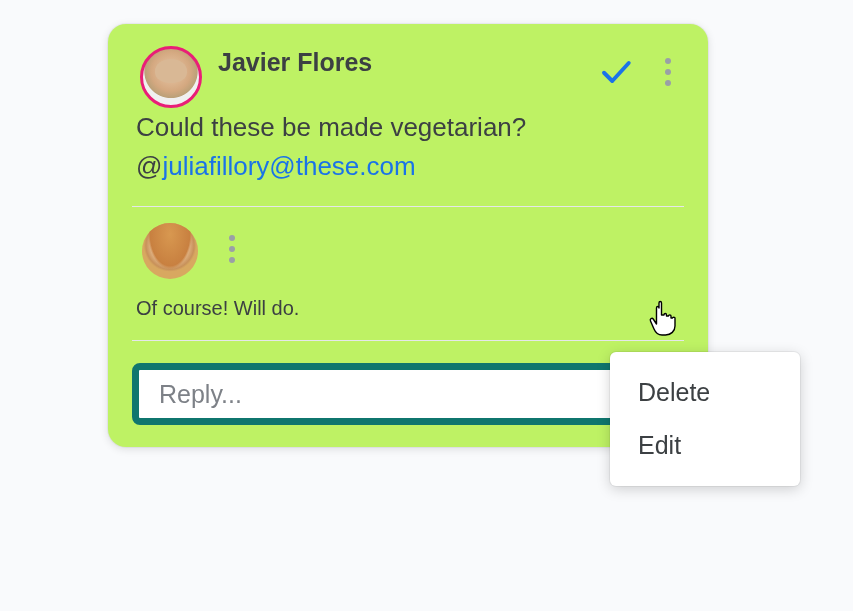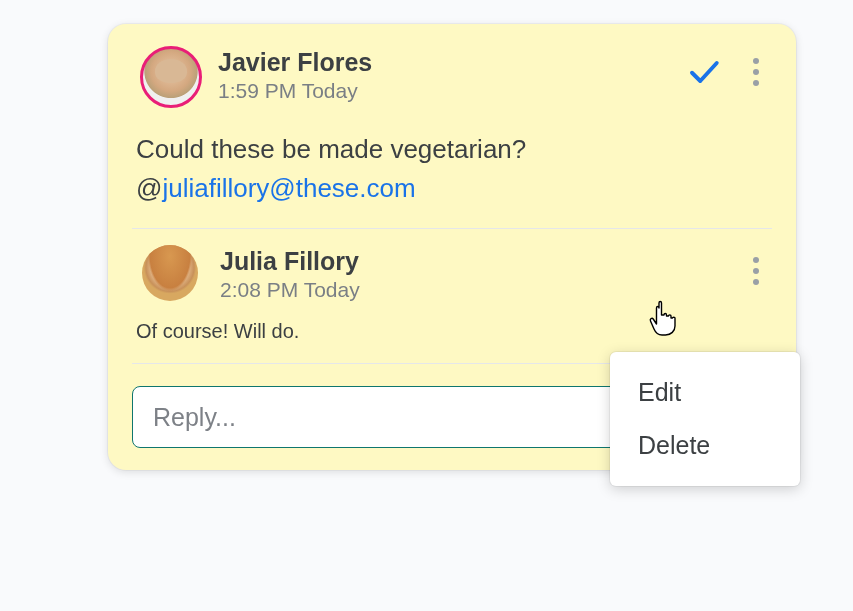--- a/index.html
+++ b/index.html
@@ -8,22 +8,22 @@
       background: #f9fafc;
       width: 853px;
       height: 611px;
       position: relative;
       overflow: hidden;
     }
     .card {
       position: absolute;
       left: 108px;
       top: 24px;
-      width: 688px;
-      background: #fef9c3;
+      width: 600px;
+      background: #bef264;
       border-radius: 18px;
       box-shadow: 0 2px 8px rgba(0,0,0,0.12), 0 0 0 1px rgba(0,0,0,0.04);
       padding: 22px 24px 22px 24px;
     }
     .comment-header {
       display: flex;
       align-items: flex-start;
       gap: 16px;
       padding-left: 8px;
     }
@@ -95,21 +95,20 @@
       gap: 5px;
       cursor: pointer;
     }
     .more-dots span {
       width: 6px; height: 6px; border-radius: 50%; background: #9aa0a6;
     }
     .comment-body {
       font-size: 26px;
       color: #3c4043;
       line-height: 1.5;
-      margin-top: 22px;
       padding-left: 4px;
     }
     .mention {
       color: #1a73e8;
     }
     .mention-at {
       color: #3c4043;
     }
     .divider {
       border: none;
@@ -124,21 +123,21 @@
     .reply-row .timestamp { font-size: 21px; }
     .reply-body {
       font-size: 20px;
       color: #3c4043;
       margin-top: 18px;
       padding-left: 4px;
     }
     .reply-input {
       width: 100%;
       height: 62px;
-      border: 1px solid #0f766e;
+      border: 7px solid #0f766e;
       border-radius: 8px;
       font-size: 25px;
       color: #7a7f85;
       padding: 0 20px;
       margin-top: 6px;
       background: #fff;
       font-family: inherit;
     }
     .reply-input::placeholder { color: #7d8187; }
     .context-menu {
@@ -172,21 +171,20 @@
 <body>
 
 <div class="card">
 
   
   <div>
     <div class="comment-header">
       <div class="avatar avatar-javier"></div>
       <div class="name-block">
         <div class="name">Javier Flores</div>
-        <div class="timestamp">1:59 PM Today</div>
       </div>
       <div class="actions">
         <svg class="checkmark" viewBox="0 0 24 24">
           <path d="M4 12.5 L9.5 18 L20.5 6" stroke="#1a73e8" stroke-width="2.6" fill="none" stroke-linecap="round" stroke-linejoin="round"></path>
         </svg>
         <div class="more-dots">
           <span></span>
             <span></span>
             <span></span>
         </div>
@@ -197,40 +195,36 @@
       <span class="mention-at">@</span><span class="mention">juliafillory@these.com</span>
     </div>
   </div>
 
   <hr class="divider">
 
   
   <div class="reply-row">
     <div class="comment-header">
       <div class="avatar avatar-julia"></div>
-      <div class="name-block">
-        <div class="name">Julia Fillory</div>
-        <div class="timestamp">2:08 PM Today</div>
-      </div>
       <div class="actions">
         <div class="more-dots">
           <span></span>
             <span></span>
             <span></span>
         </div>
       </div>
     </div>
     <div class="reply-body">Of course! Will do.</div>
   </div>
 
   <hr class="divider">
 
   <input class="reply-input" type="text" placeholder="Reply..." style="">
 </div>
 
 <div class="context-menu">
+  <div class="menu-item">Delete</div>
   <div class="menu-item">Edit</div>
-  <div class="menu-item">Delete</div>
 </div>
 
 <svg class="cursor-hand" viewBox="0 0 32 38">
   <path d="M13 4 C13 2 15.5 2 15.5 4 L15.5 16 L18 16 C18 14 20.5 14 20.5 16 L20.5 17 L22.5 17 C22.5 15.5 25 15.5 25 17 L25 19 L26.5 19 C26.5 17.8 29 17.8 29 19 L29 27 C29 32 25 36 19.5 36 L16 36 C12 36 9.5 33.5 8 30 L4.5 22 C3.5 20 6 18.5 7.2 20 L10.5 25 L10.5 9 C10.5 7 13 7 13 9 Z" fill="#ffffff" stroke="#000" stroke-width="1.4" stroke-linejoin="round"></path>
 </svg>
 
 </body></html>

